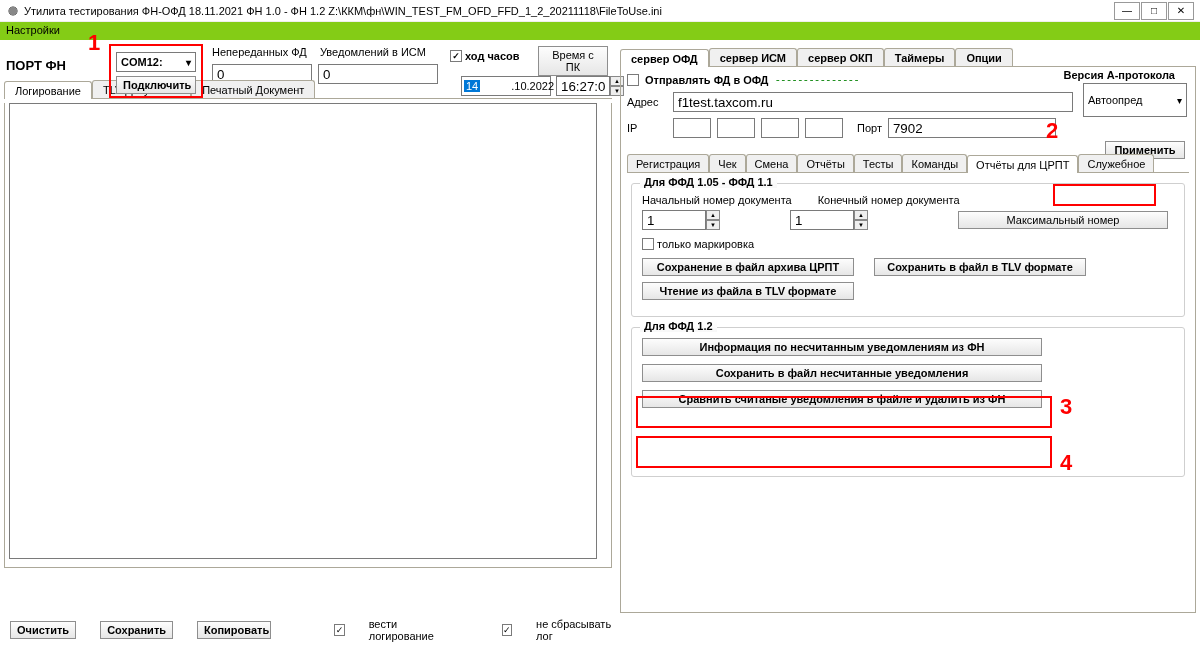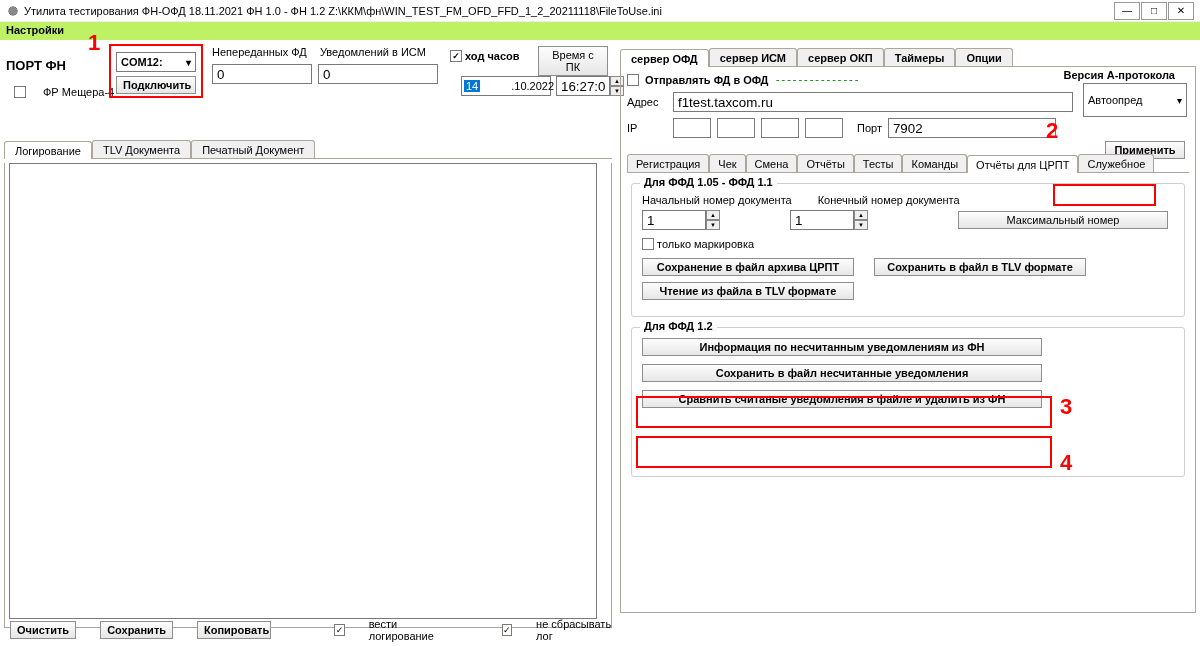--- a/index.html
+++ b/index.html
@@ -18,21 +18,21 @@
   align-items: center;
   padding: 0 6px;
   background: #fff;
   border-bottom: 1px solid #eee;
   justify-content: flex-end;
 }
 .titlebar .icon { width: 14px; height: 14px; background: radial-gradient(circle, #888 40%, #555 42%, transparent 50%); border-radius: 50%; margin-right: 4px; }
 .titlebar .title { flex: 1; white-space: nowrap; overflow: hidden; }
 .tb-btns { display: flex; gap: 0; }
 .tb-btn { width: 26px; height: 18px; text-align: center; line-height: 16px; border: 1px solid #999; margin-left: 1px; background: #fff; cursor: pointer; font-size: 10px; }
-.menubar { padding: 2px 6px; height: 18px; background: #bef264; font-weight: bold; }
+.menubar { padding: 2px 6px; height: 18px; background: #84cc16; }
 .main { display: flex; height: 606px; }
 .left { width: 616px; border-right: 0; position: relative; padding: 2px 4px 4px 4px; }
 .right { flex: 1; padding: 2px 4px 4px 4px; position: relative; }
 .port-lbl { font-weight: bold; font-size: 13px; position: absolute; left: 6px; top: 18px; }
 .red-box { border: 2px solid #ff0000; position: absolute; }
 .box1 { left: 109px; top: 4px; width: 94px; height: 54px; z-index:2; }
 .combo-port { position: absolute; left: 116px; top: 12px; width: 80px; height: 20px; border: 1px solid #7a7a7a; background: #fff; display: flex; align-items: center; padding: 0 4px; font-weight: bold; z-index:1; }
 .combo-port::after { content: "▾"; position: absolute; right: 4px; font-size: 10px; }
 .btn { border: 1px solid #8e8e8e; background: linear-gradient(#fdfdfd,#e6e6e6); padding: 2px 6px; cursor: pointer; text-align: center; font-size: 11px; }
 .btn-connect { position: absolute; left: 116px; top: 36px; width: 80px; font-weight: bold; z-index:1; }
@@ -47,21 +47,21 @@
 .chk-hod { position: absolute; left: 450px; top: 10px; display: flex; align-items: center; gap: 3px; font-weight: bold; }
 .btn-time { position: absolute; left: 538px; top: 6px; width: 70px; }
 .date-pick { position: absolute; left: 461px; top: 36px; width: 90px; height: 20px; border: 1px solid #7a7a7a; display: flex; align-items: center; gap: 29px; }
 .date-pick .d { background: #0078d7; color: #fff; padding: 0 2px; margin-left: 2px; }
 .date-pick .dr { flex:1; padding-left:2px; }
 .date-pick::after { content: "▾"; padding: 0 4px; border-left: 1px solid #7a7a7a; }
 .time-inp { position: absolute; left: 556px; top: 36px; width: 54px; }
 .spin { position: absolute; left: 610px; top: 36px; width: 14px; height: 20px; display: flex; flex-direction: column; }
 .spin div { flex: 1; border: 1px solid #888; background: #eee; font-size: 6px; text-align: center; line-height: 8px; }
 
-.tabs { display: flex; border-bottom: 1px solid #aca899; margin-top: 98px; }
+.tabs { display: flex; border-bottom: 1px solid #aca899; margin-top: 38px; }
 .tab { padding: 3px 10px 2px 10px; border: 1px solid #aca899; border-bottom: none; background: #f0f0f0; border-radius: 3px 3px 0 0; margin-right: 0px; cursor: pointer; position: relative; }
 .tab.active { background: #fff; top: 1px; }
 .tabcontent { border: 1px solid #aca899; border-top: none; height: 465px; background: #fff; }
 .log-area { width: 588px; height: 456px; margin: 4px; border: 1px solid #7a7a7a; background: #fff; }
 .bottom-btns { position: absolute; bottom: 4px; left: 10px; display: flex; gap: 24px; align-items: center; justify-content: space-between; }
 .bottom-btns .btn { width: 74px; font-weight: bold; }
 
 .right .tabs { margin-top: 6px; }
 .right-top-tabs .tab { font-weight: bold; }
 .ofd-panel { border: 1px solid #aca899; border-top: none; padding: 6px; position: relative; height: 546px; }

